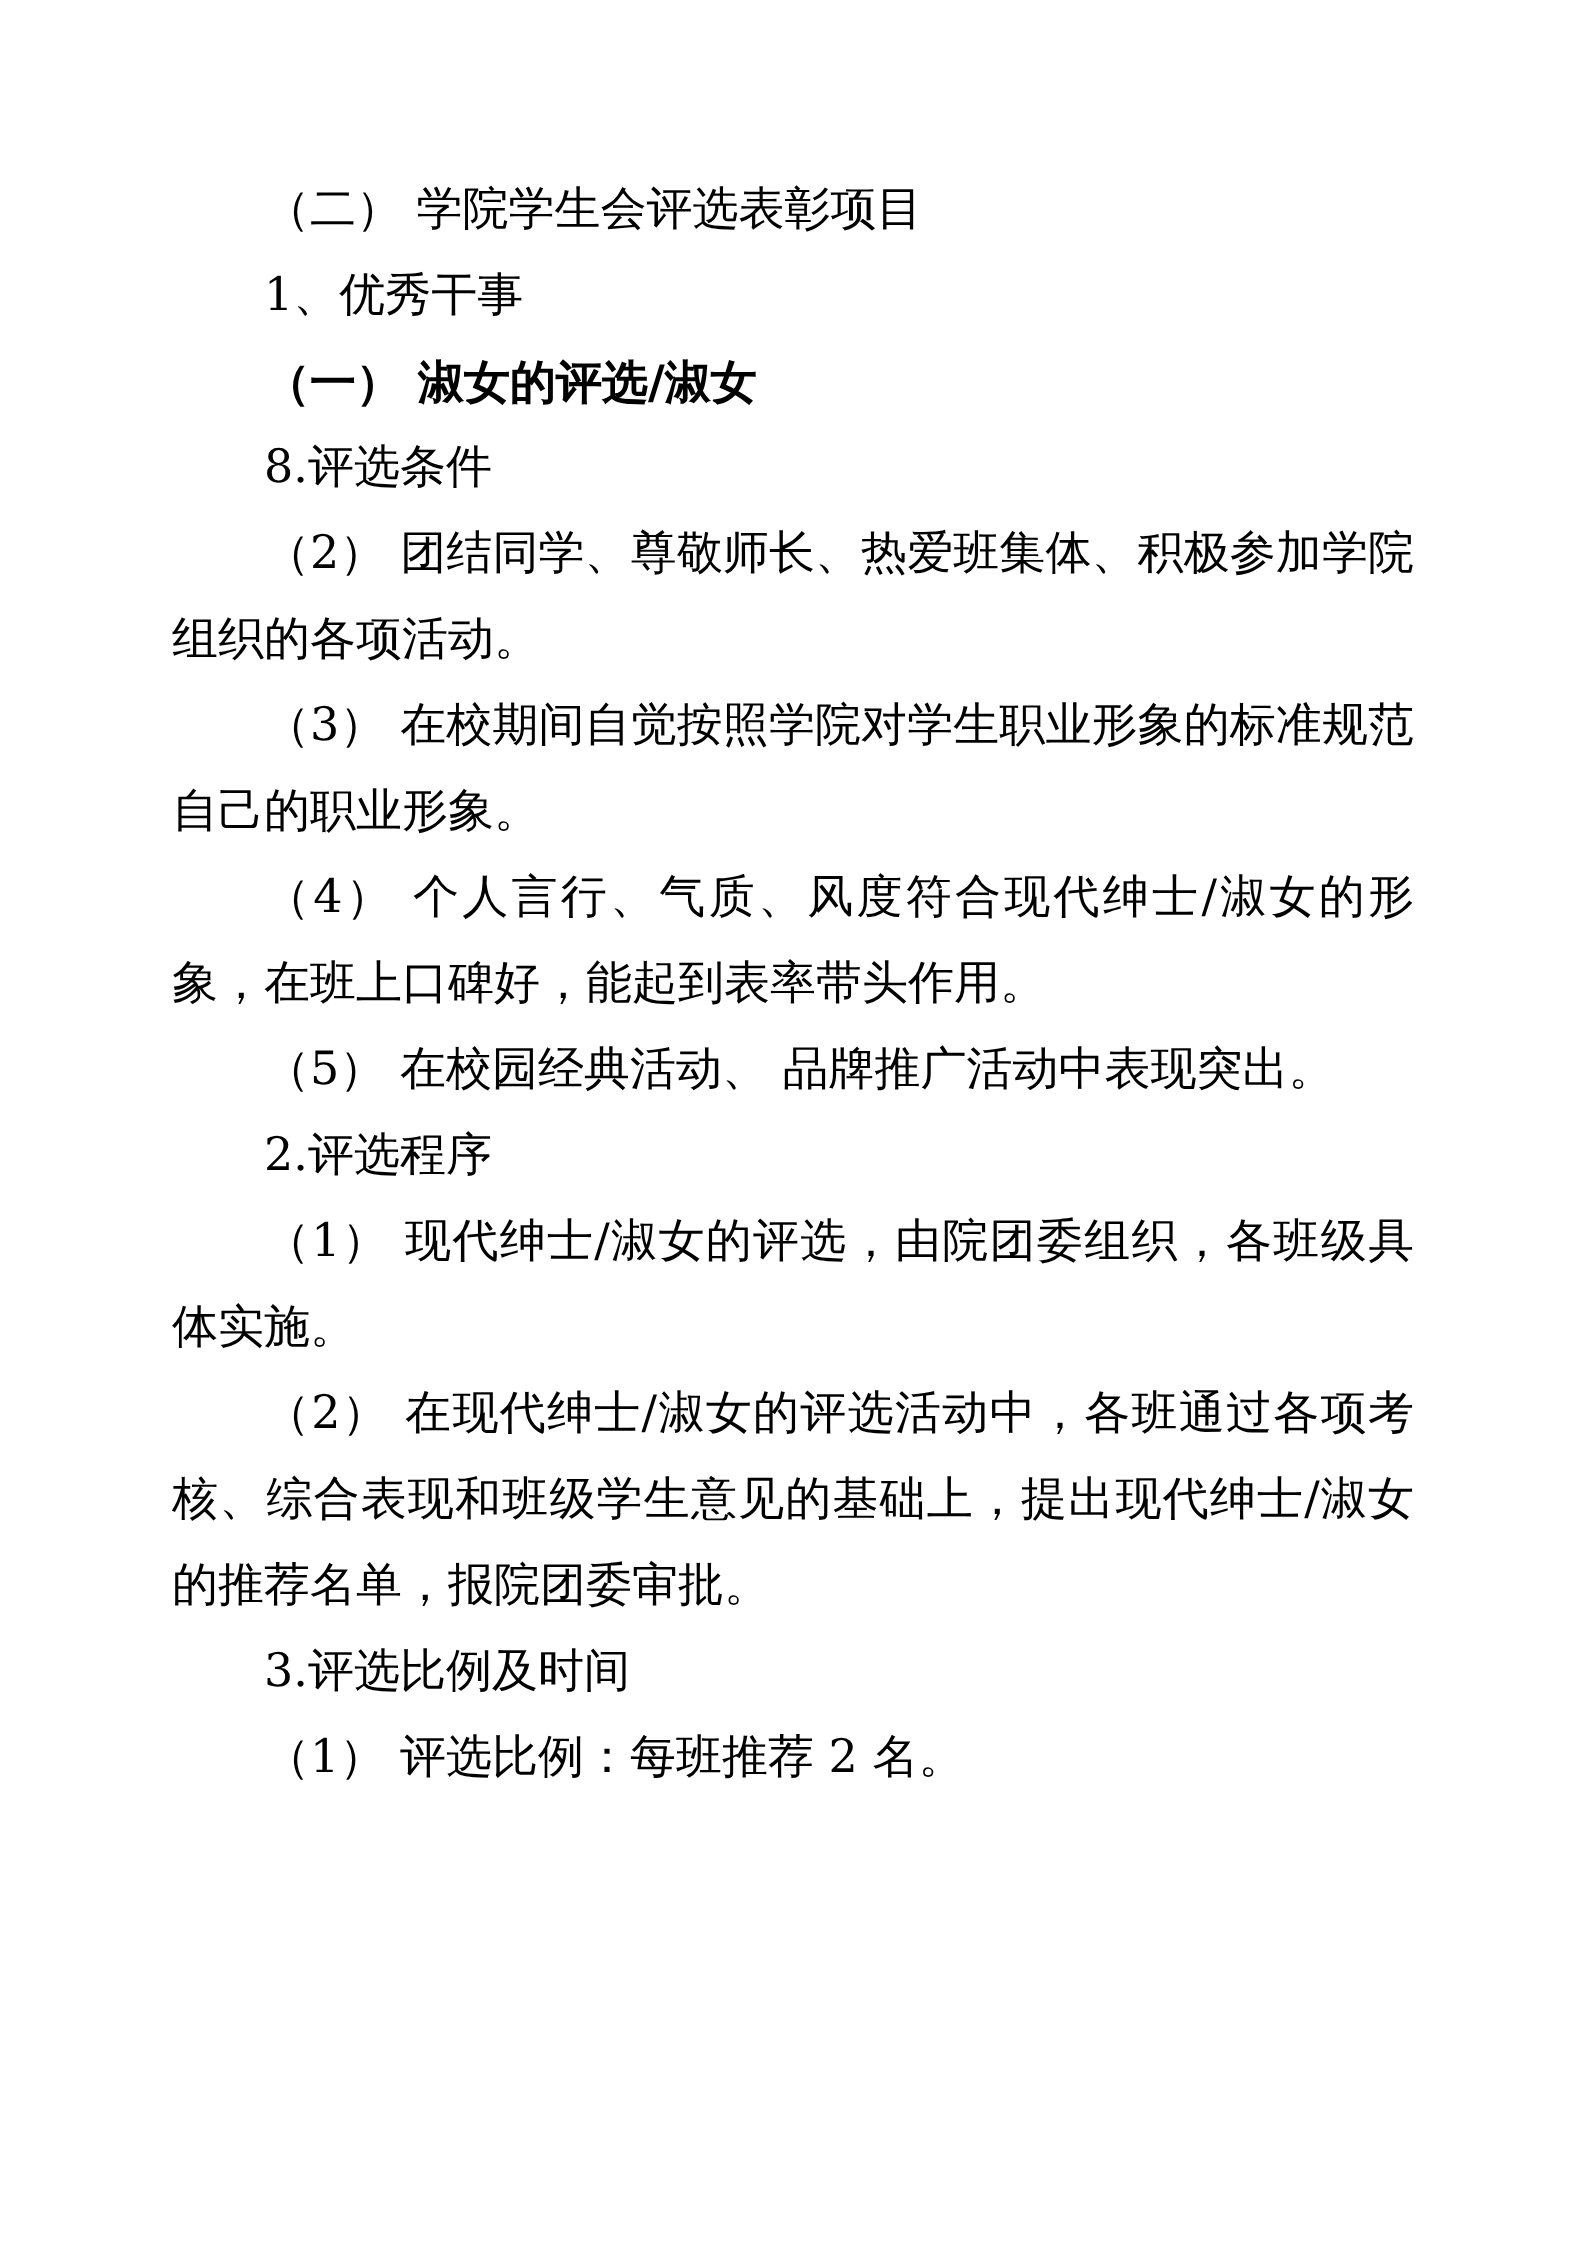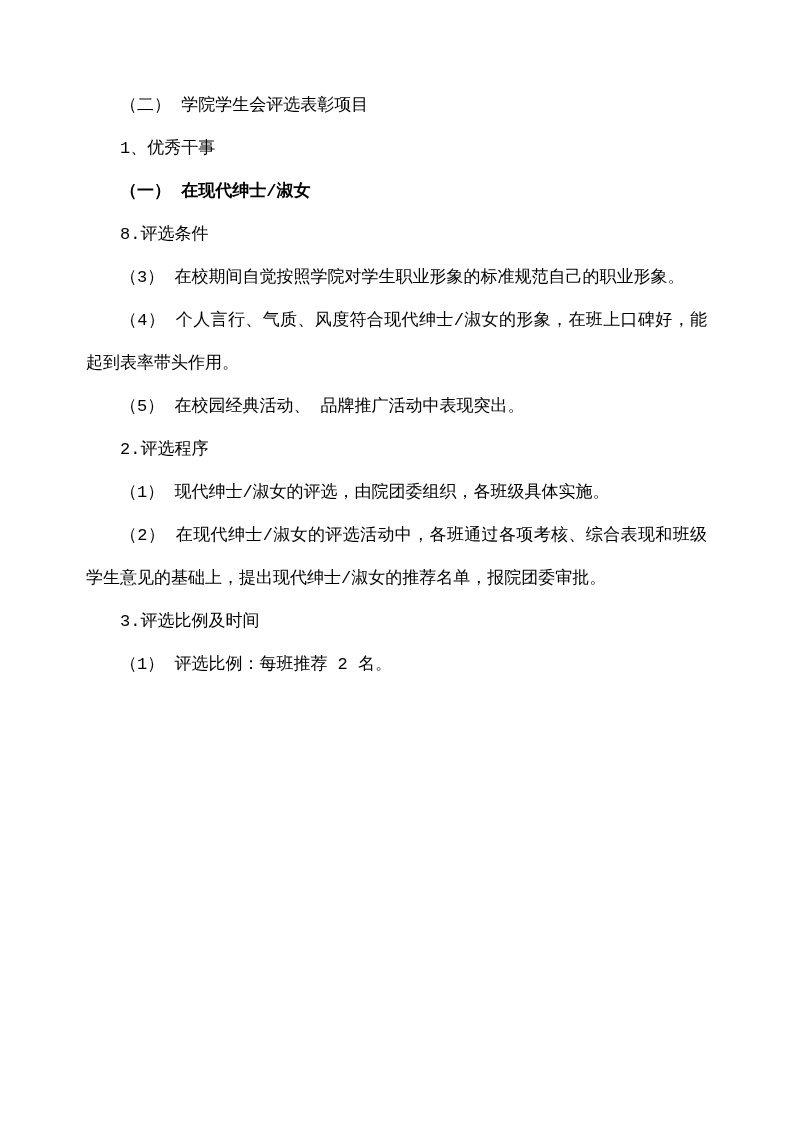--- a/index.html
+++ b/index.html
@@ -15,23 +15,22 @@
     -webkit-font-smoothing: antialiased;
   }
   .page {
     position: relative;
     width: 793px;
     height: 1122px;
     box-sizing: border-box;
     padding: 84px 86px 60px 86px;
   }
   .doc-body {
-    font-size: 17px;
+    font-size: 23px;
     line-height: 43px;
-    font-family: Liberation Mono, monospace;
   }
   p {
     margin: 0;
     text-align: justify;
     text-justify: inter-ideograph;
   }
   .heading {
     font-weight: bold;
     text-indent: 2em;
     letter-spacing: 0.3px;
@@ -50,23 +49,24 @@
 </head>
 <body>
 
 <div class="page">
   <div class="doc-body">
 
     <p class="level-item">（二） 学院学生会评选表彰项目</p>
     <p class="level-item">1、优秀干事</p>
 
 
-    <p class="sub-heading">（一） 在现代绅士/淑女</p>
+    <p class="sub-heading">（一） 淑女的评选/淑女</p>
 
     <p class="level-item">8.评选条件</p>
+    <p class="para">（2） 团结同学、尊敬师长、热爱班集体、积极参加学院组织的各项活动。</p>
     <p class="para">（3） 在校期间自觉按照学院对学生职业形象的标准规范自己的职业形象。</p>
     <p class="para">（4） 个人言行、气质、风度符合现代绅士/淑女的形象，在班上口碑好，能起到表率带头作用。</p>
     <p class="para">（5） 在校园经典活动、 品牌推广活动中表现突出。</p>
 
     <p class="level-item">2.评选程序</p>
     <p class="para">（1） 现代绅士/淑女的评选，由院团委组织，各班级具体实施。</p>
     <p class="para">（2） 在现代绅士/淑女的评选活动中，各班通过各项考核、综合表现和班级学生意见的基础上，提出现代绅士/淑女的推荐名单，报院团委审批。</p>
 
     <p class="level-item">3.评选比例及时间</p>
     <p class="para">（1） 评选比例：每班推荐 2 名。</p>

